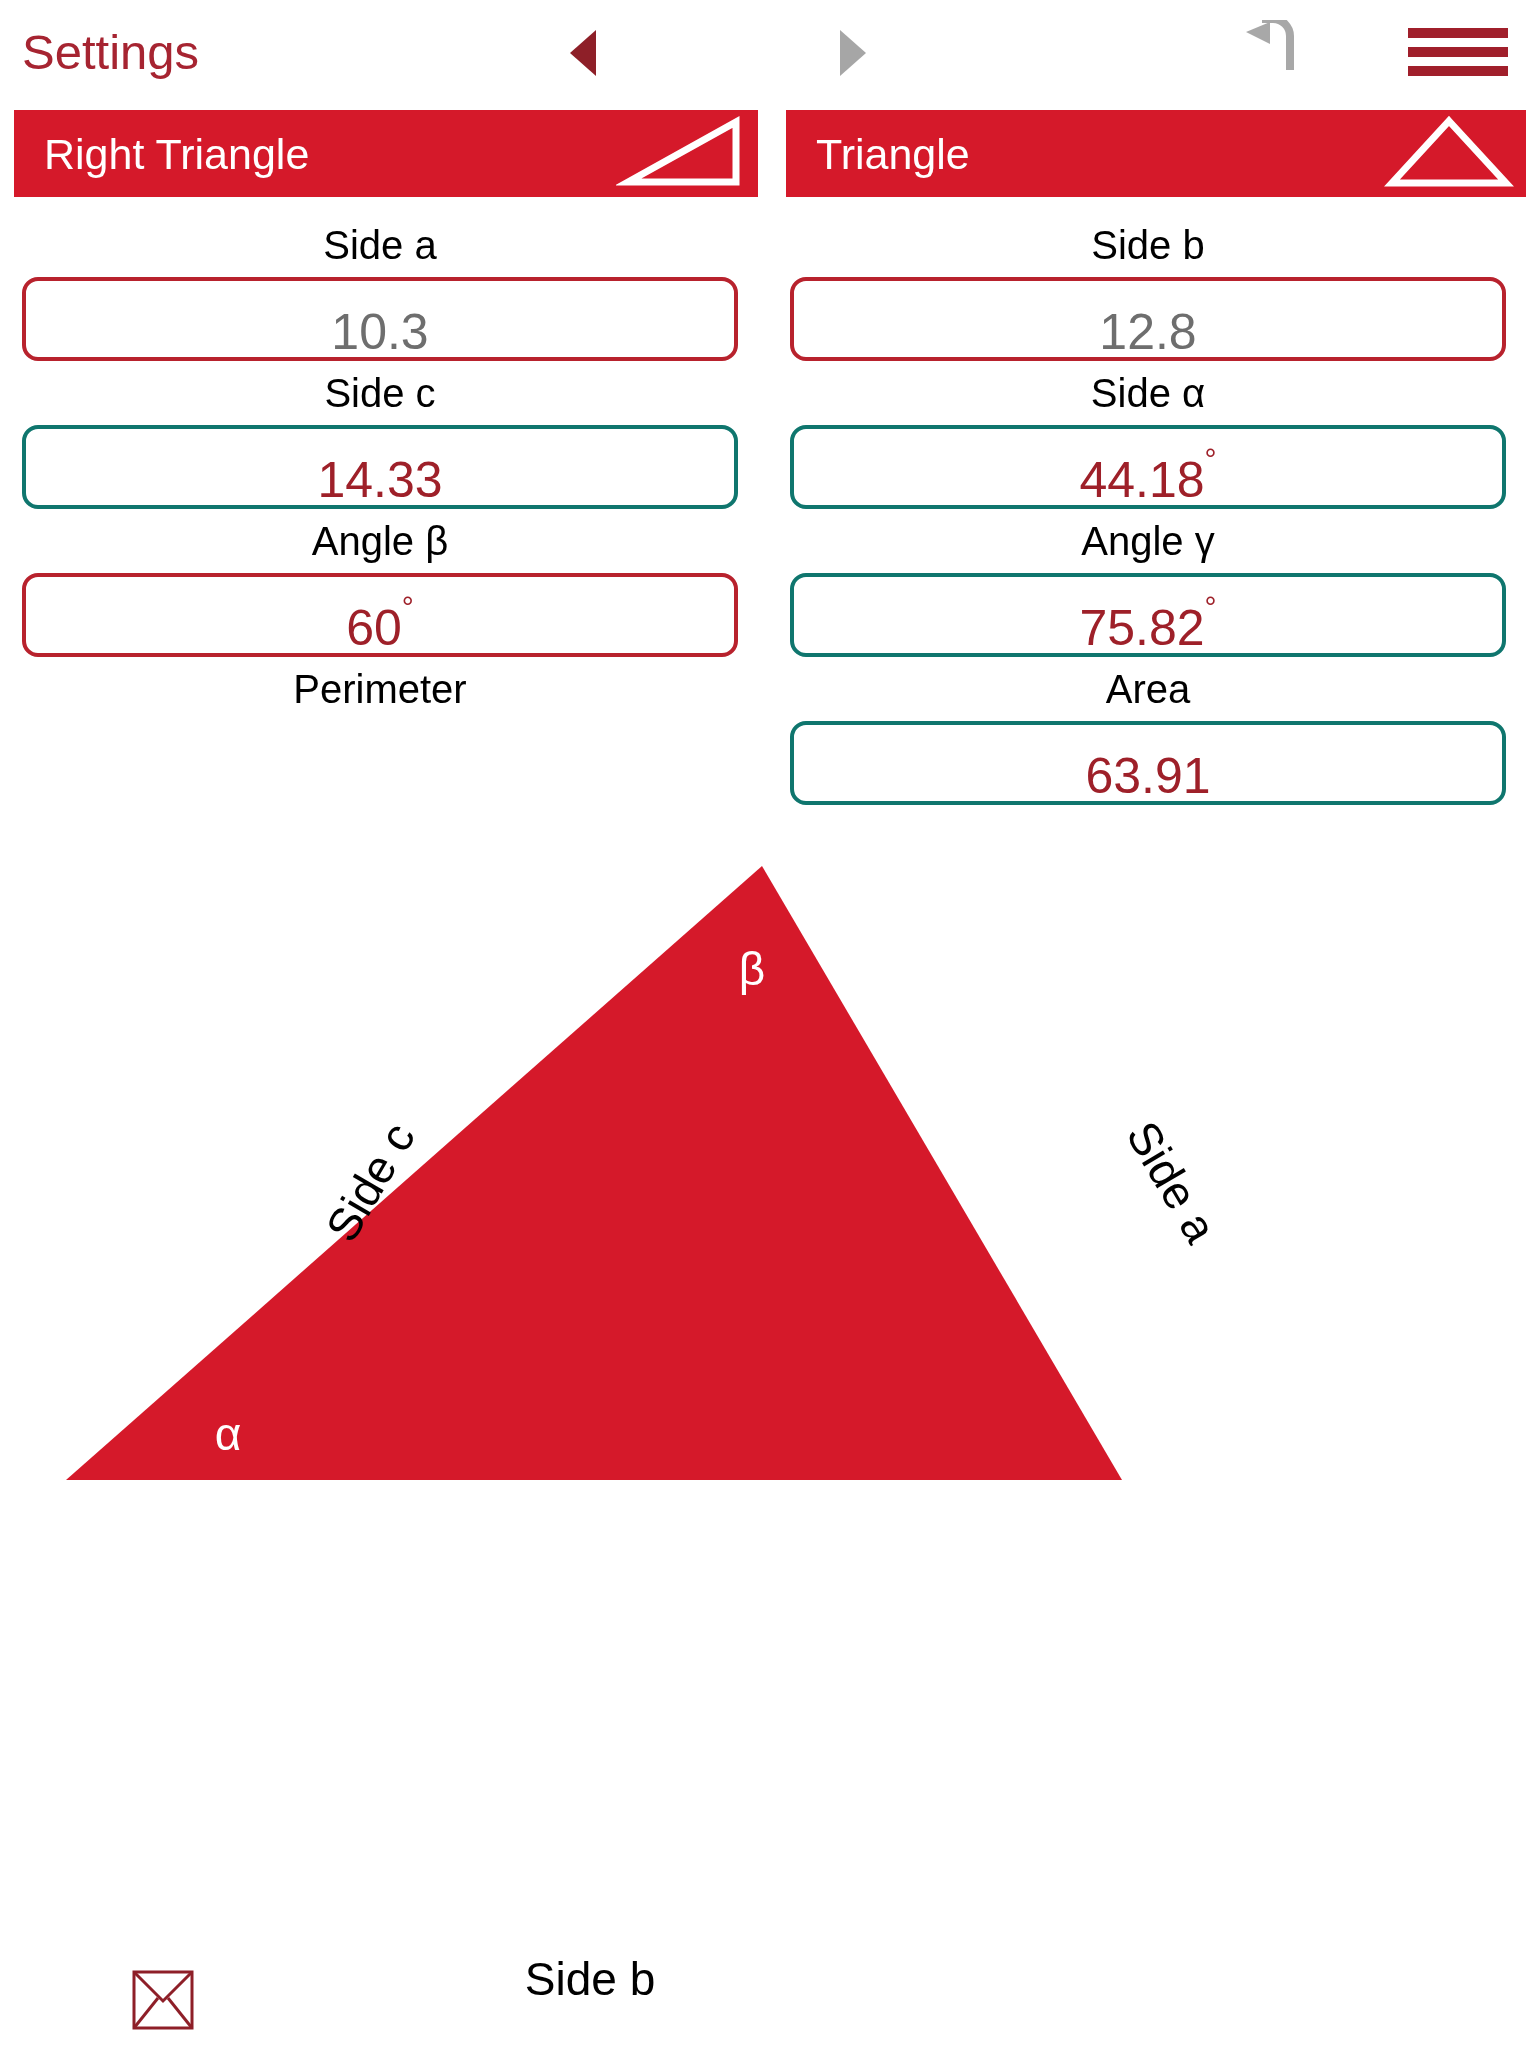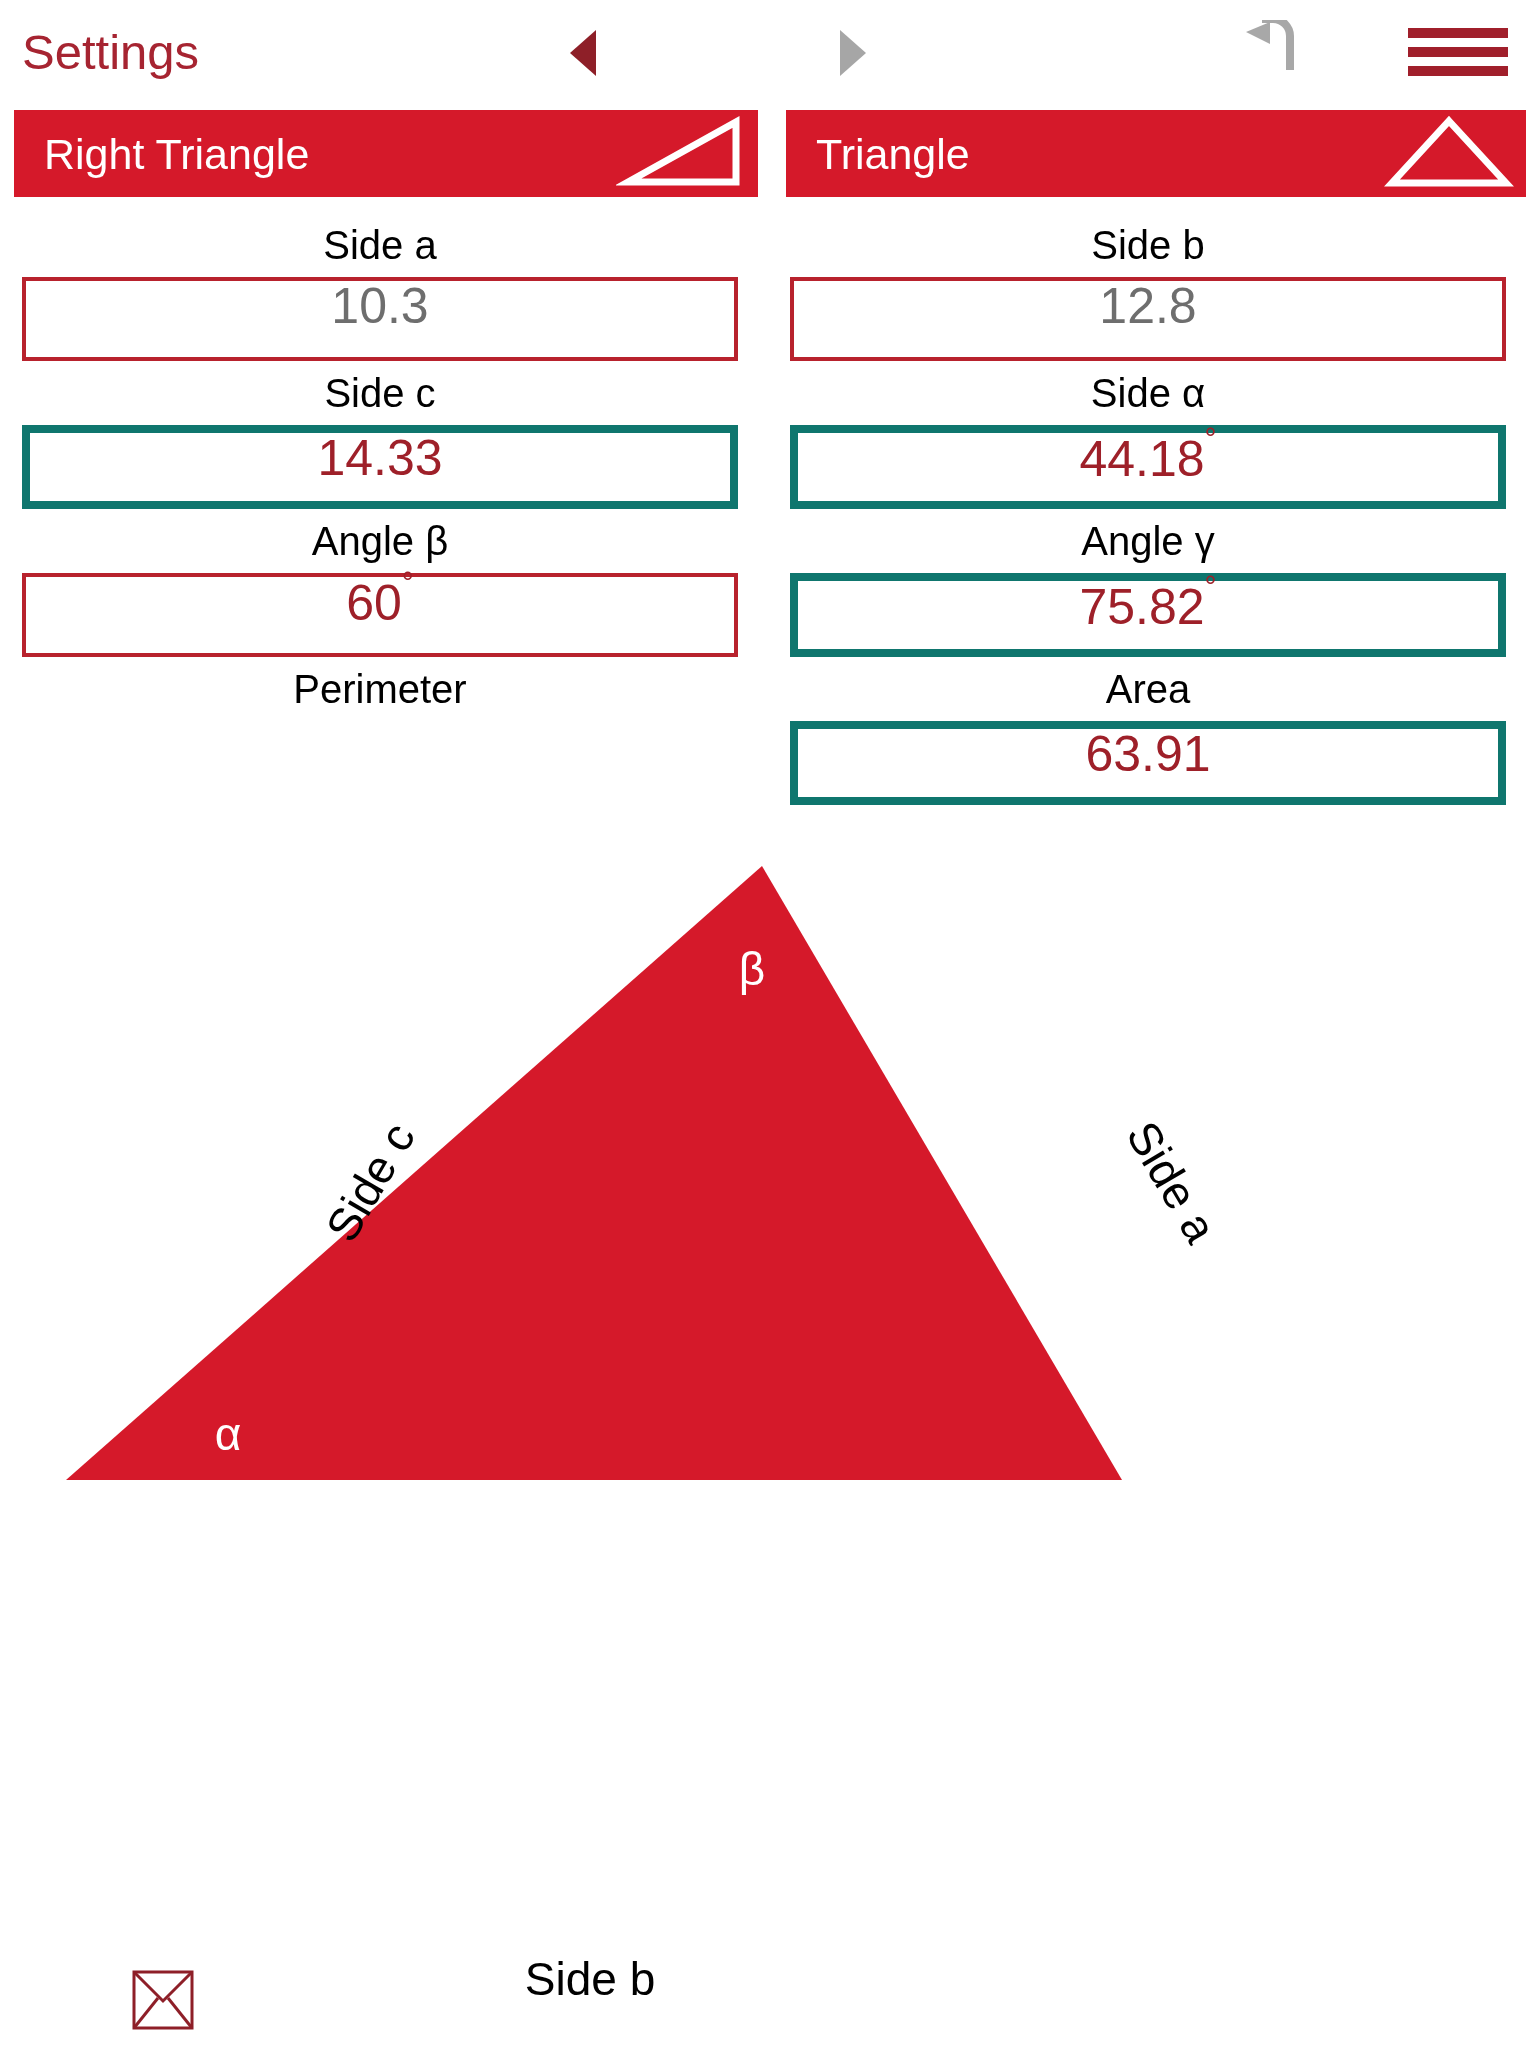--- a/index.html
+++ b/index.html
@@ -64,25 +64,26 @@
   }
   .field.col-left  { left: 22px; }
   .field.col-right { left: 790px; }
   .field-label {
     display: block; width: 100%; text-align: center;
     font-size: 40px; color: #000000; line-height: 1;
     padding-bottom: 12px; white-space: nowrap;
   }
   .field-box {
     width: 100%; height: 84px;
-    display: flex; align-items: flex-start; justify-content: center;
+    display: flex; align-items: flex-end; justify-content: center;
     background: #ffffff;
+    border-radius: 16px;
   }
   .field-box.active { border: 4px solid #B8222D; }
-  .field-box.readonly { border: 8px solid #0f766e; }
+  .field-box.readonly { border: 4px solid #0f766e; }
   .field-value {
     font-size: 50px; line-height: 1;
     position: relative; white-space: nowrap;
   }
   .val-gray { color: #6E6E6E; }
   .val-red  { color: #9E2029; }
   .deg {
     font-size: 30px; vertical-align: super; line-height: 1;
     position: relative; top: -10px;
   }

